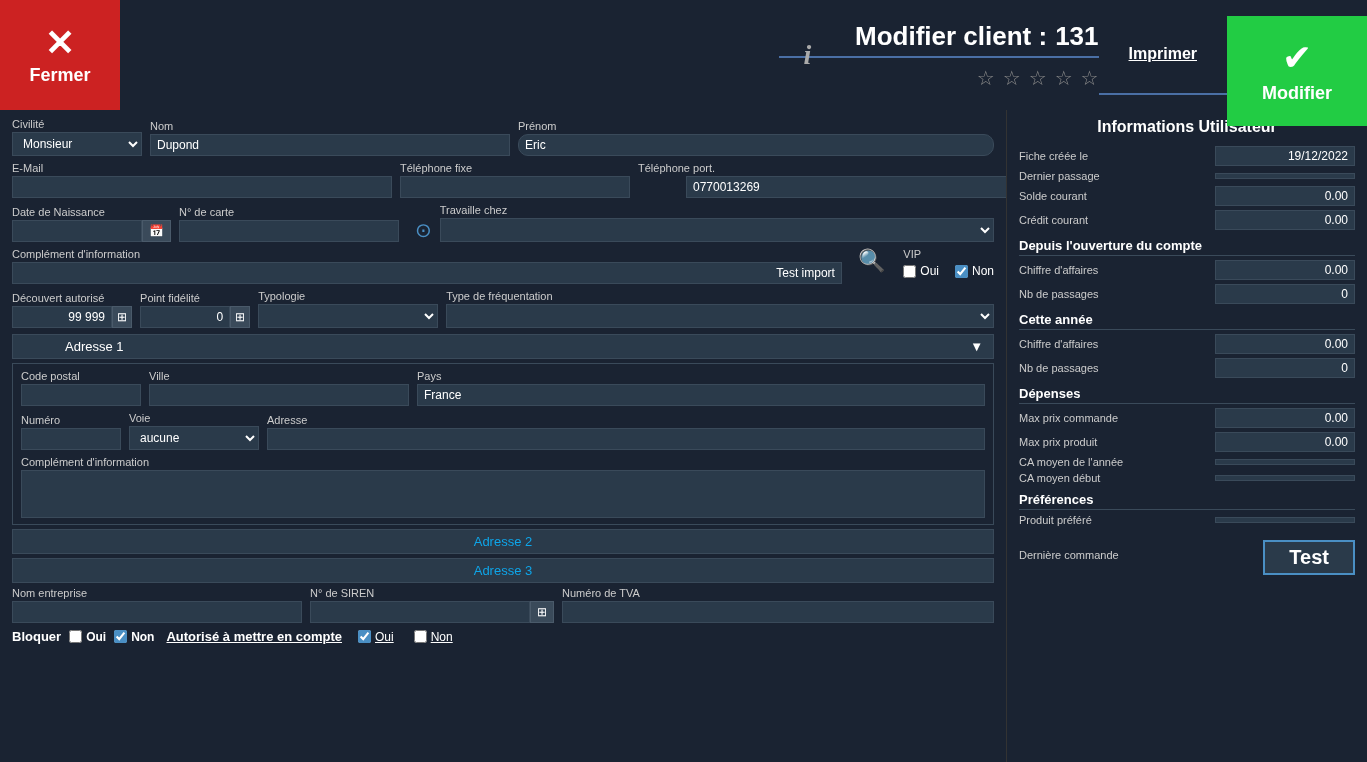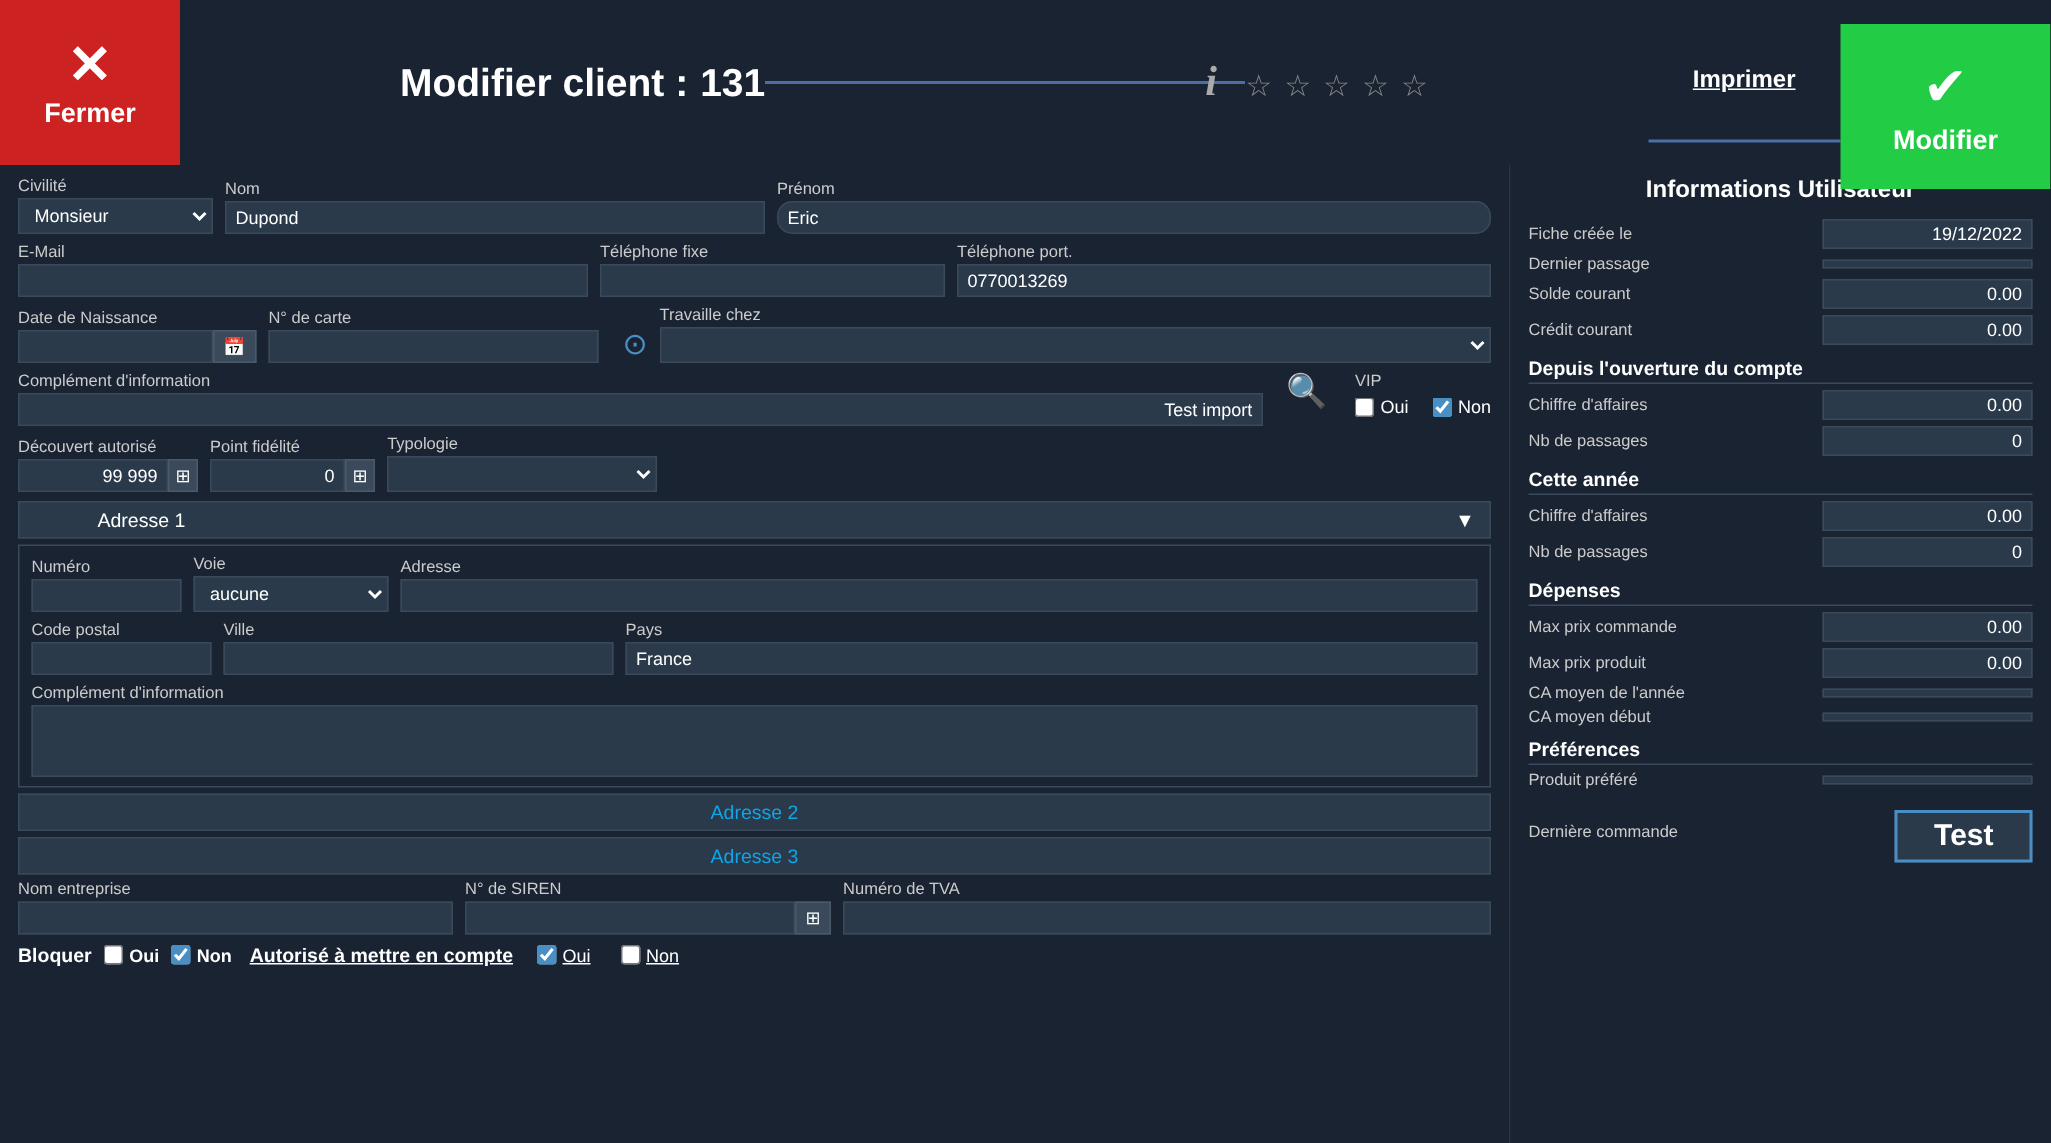--- a/index.html
+++ b/index.html
@@ -41,22 +41,22 @@
     }
     .close-btn .label {
       color: white;
       font-size: 18px;
       font-weight: bold;
       margin-top: 4px;
     }
     .header-center {
       flex: 1;
       display: flex;
-      flex-direction: row;
-      align-items: center;
+      flex-direction: column;
+      align-items: flex-end;
       justify-content: center;
     }
     .header-title {
       color: #ffffff;
       font-size: 26px;
       font-weight: bold;
       display: flex;
       gap: 8px;
     }
     .header-underline {
@@ -428,21 +428,21 @@
       <div class="field-group">
         <label class="field-label">E-Mail</label>
         <input type="text" style="width: 380px;" value="">
       </div>
       <div class="field-group">
         <label class="field-label">Téléphone fixe</label>
         <input type="text" style="width: 230px;" value="">
       </div>
       <div class="field-group" style="flex:1;">
         <label class="field-label">Téléphone port.</label>
-        <input type="text" style="width: 100%;" value="0770013269">
+        <input type="text" style="width: 100%; margin-left: 48px;" value="0770013269">
       </div>
     </div>
 
     <div class="form-row">
       <div class="field-group">
         <label class="field-label">Date de Naissance</label>
         <div class="input-with-btn">
           <input type="text" style="width: 130px;" value="">
           <button class="calendar-icon-btn">📅</button>
         </div>
@@ -499,61 +499,67 @@
           <input type="text" style="width: 90px; text-align: right;" value="0">
           <button class="calendar-icon-btn" style="padding:2px 4px;">⊞</button>
         </div>
       </div>
       <div class="field-group">
         <label class="field-label">Typologie</label>
         <select style="width:180px;">
           <option value=""></option>
         </select>
       </div>
+      <div class="field-group" style="flex:1;">
+        <label class="field-label">Type de fréquentation</label>
+        <select style="width:100%;">
+          <option value=""></option>
+        </select>
+      </div>
     </div>
 
     <div class="address-header">
       <span>Adresse 1</span>
       <span>▼</span>
     </div>
 
     <div class="address-section">
+
+      <div class="form-row">
+        <div class="field-group">
+          <label class="field-label">Code postal</label>
+          <input type="text" style="width: 120px;" value="">
+        </div>
+        <div class="field-group">
+          <label class="field-label">Ville</label>
+          <input type="text" style="width: 260px;" value="">
+        </div>
+        <div class="field-group" style="flex:1;">
+          <label class="field-label">Pays</label>
+          <input type="text" style="width: 100%;" value="France" placeholder="France">
+        </div>
+      </div>
 
       <div class="form-row">
         <div class="field-group">
           <label class="field-label">Numéro</label>
           <input type="text" style="width: 100px;" value="">
         </div>
         <div class="field-group">
           <label class="field-label">Voie</label>
           <select style="width:130px;">
             <option>aucune</option>
             <option>Rue</option>
             <option>Avenue</option>
             <option>Boulevard</option>
           </select>
         </div>
         <div class="field-group" style="flex:1;">
           <label class="field-label">Adresse</label>
           <input type="text" style="width: 100%;" value="">
-        </div>
-      </div>
-
-      <div class="form-row">
-        <div class="field-group">
-          <label class="field-label">Code postal</label>
-          <input type="text" style="width: 120px;" value="">
-        </div>
-        <div class="field-group">
-          <label class="field-label">Ville</label>
-          <input type="text" style="width: 260px;" value="">
-        </div>
-        <div class="field-group" style="flex:1;">
-          <label class="field-label">Pays</label>
-          <input type="text" style="width: 100%;" value="France" placeholder="France">
         </div>
       </div>
 
       <div class="field-group" style="width:100%;">
         <label class="field-label">Complément d'information</label>
         <textarea style="width: 100%; height: 48px;"></textarea>
       </div>
     </div>
 
     <div class="collapsible-header">

